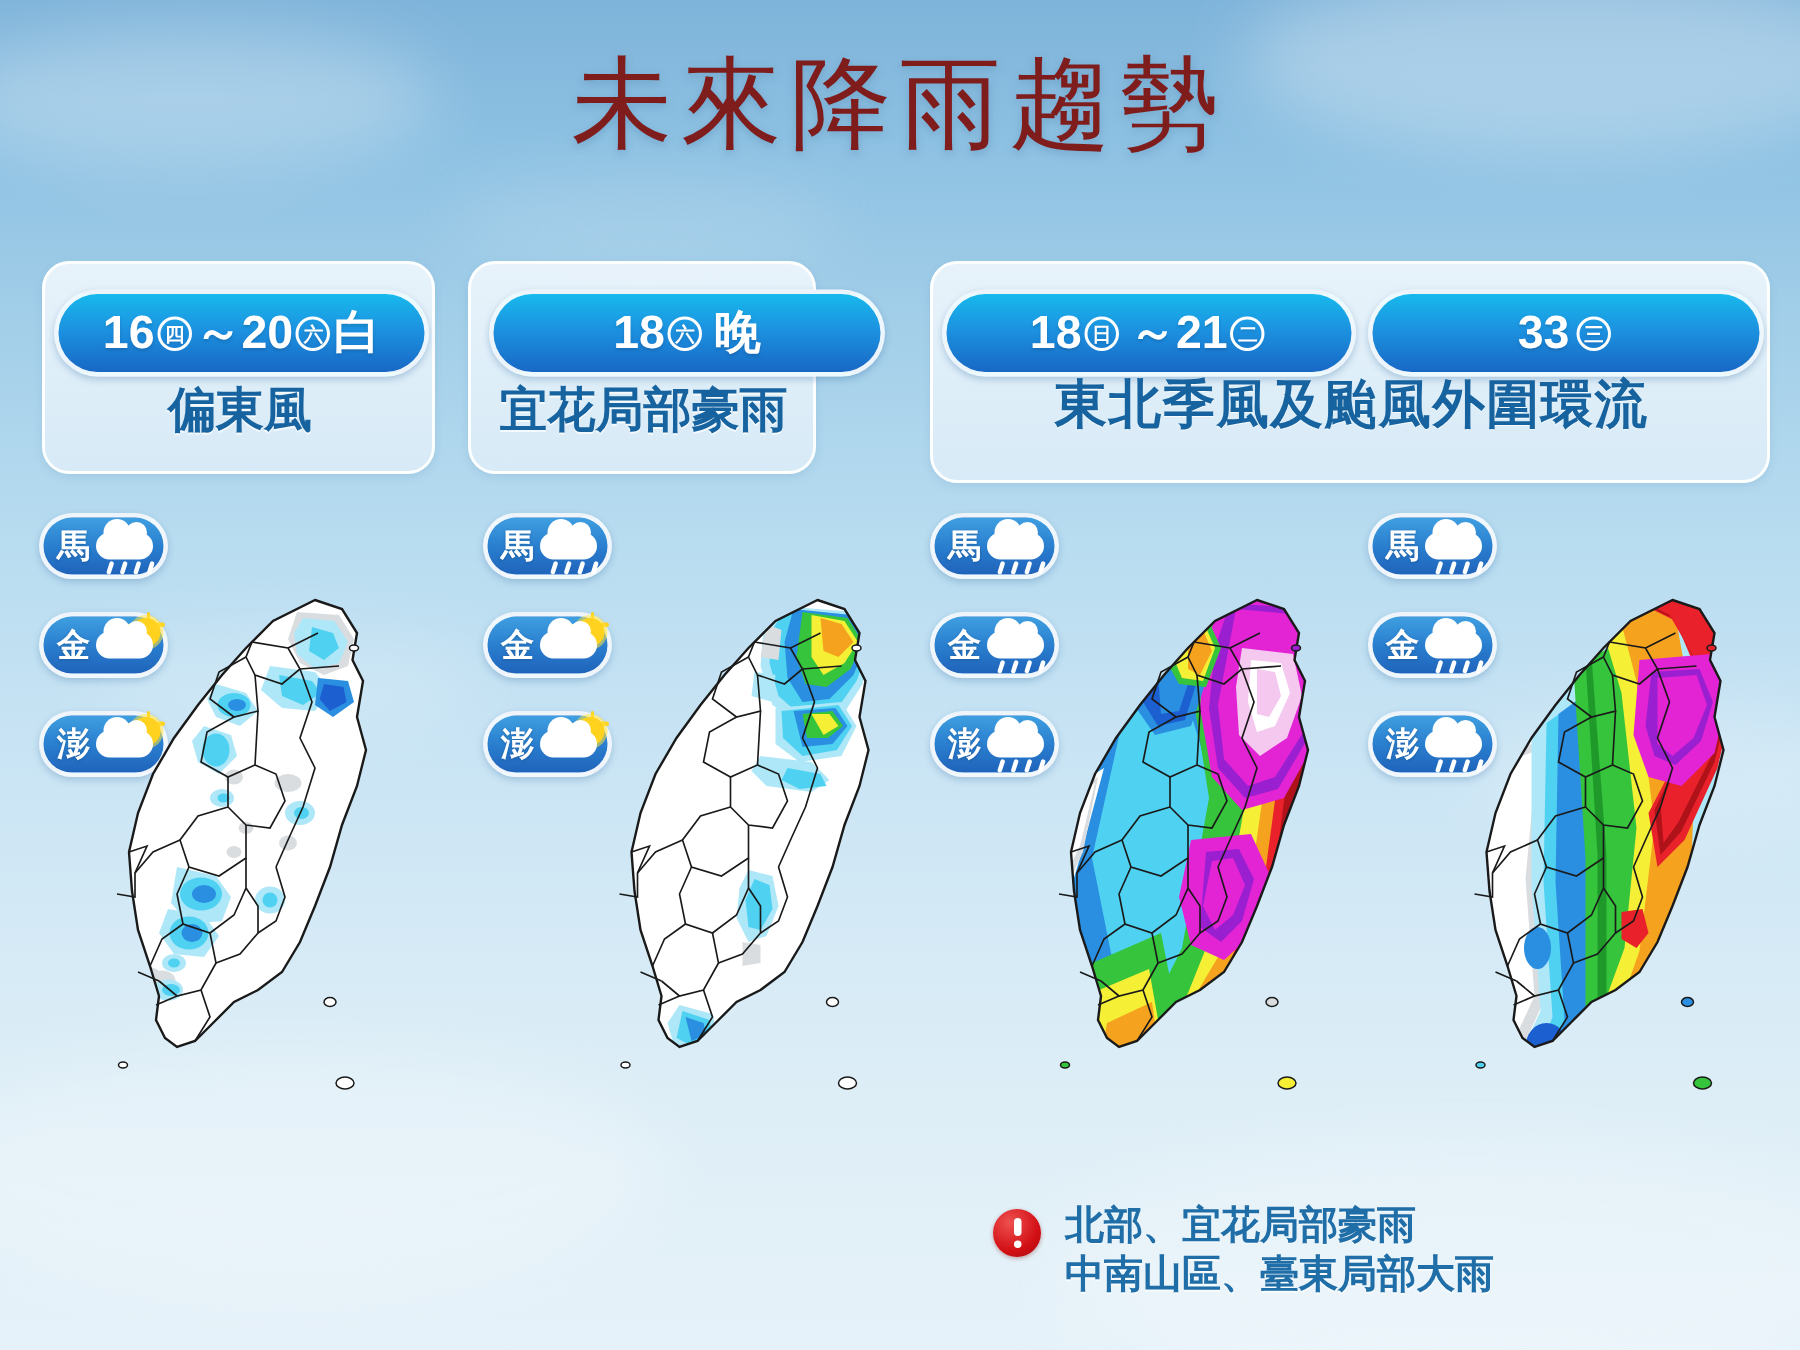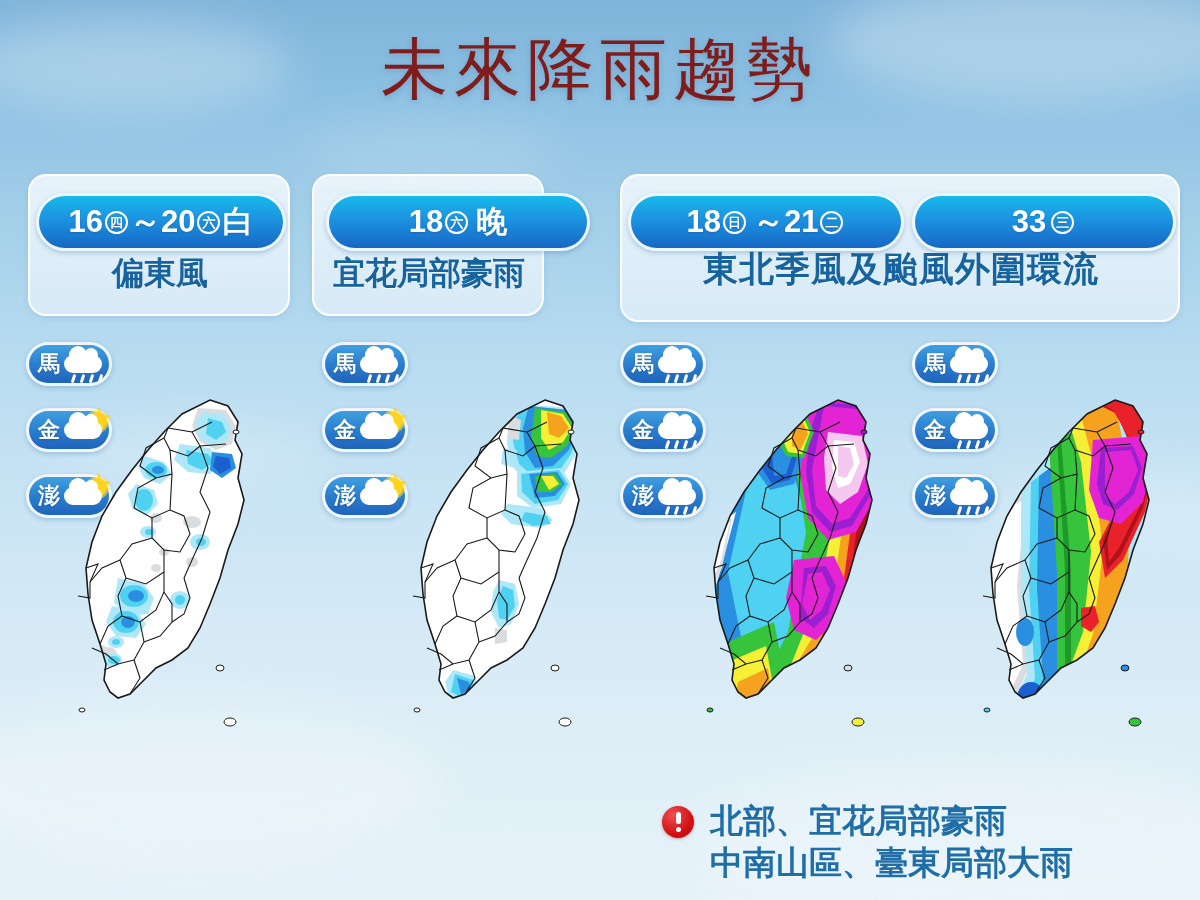--- a/index.html
+++ b/index.html
@@ -121,21 +121,21 @@
   .warn .ico::before {
     content:''; position:absolute; left:13.5px; top:6px; width:5px; height:12px;
     background:#fff; border-radius:2.5px;
   }
   .warn .ico::after {
     content:''; position:absolute; left:13.5px; top:21px; width:5px; height:5px;
     background:#fff; border-radius:50%;
   }
   .warn .lines { margin-left:48px; }
   .warn .ln {
-    color:#1f6ea8; font-size:33px; font-weight:bold; line-height:1.28;
+    color:#1f6ea8; font-size:26px; font-weight:bold; line-height:1.28;
     text-shadow:0 1px 0 rgba(255,255,255,.65); white-space:nowrap;
   }
 </style>
 </head>
 <body>
 
 <div class="cloudwisp w1"></div>
 <div class="cloudwisp w2"></div>
 <div class="cloudwisp w3"></div>
 <div class="cloudwisp w4"></div>

